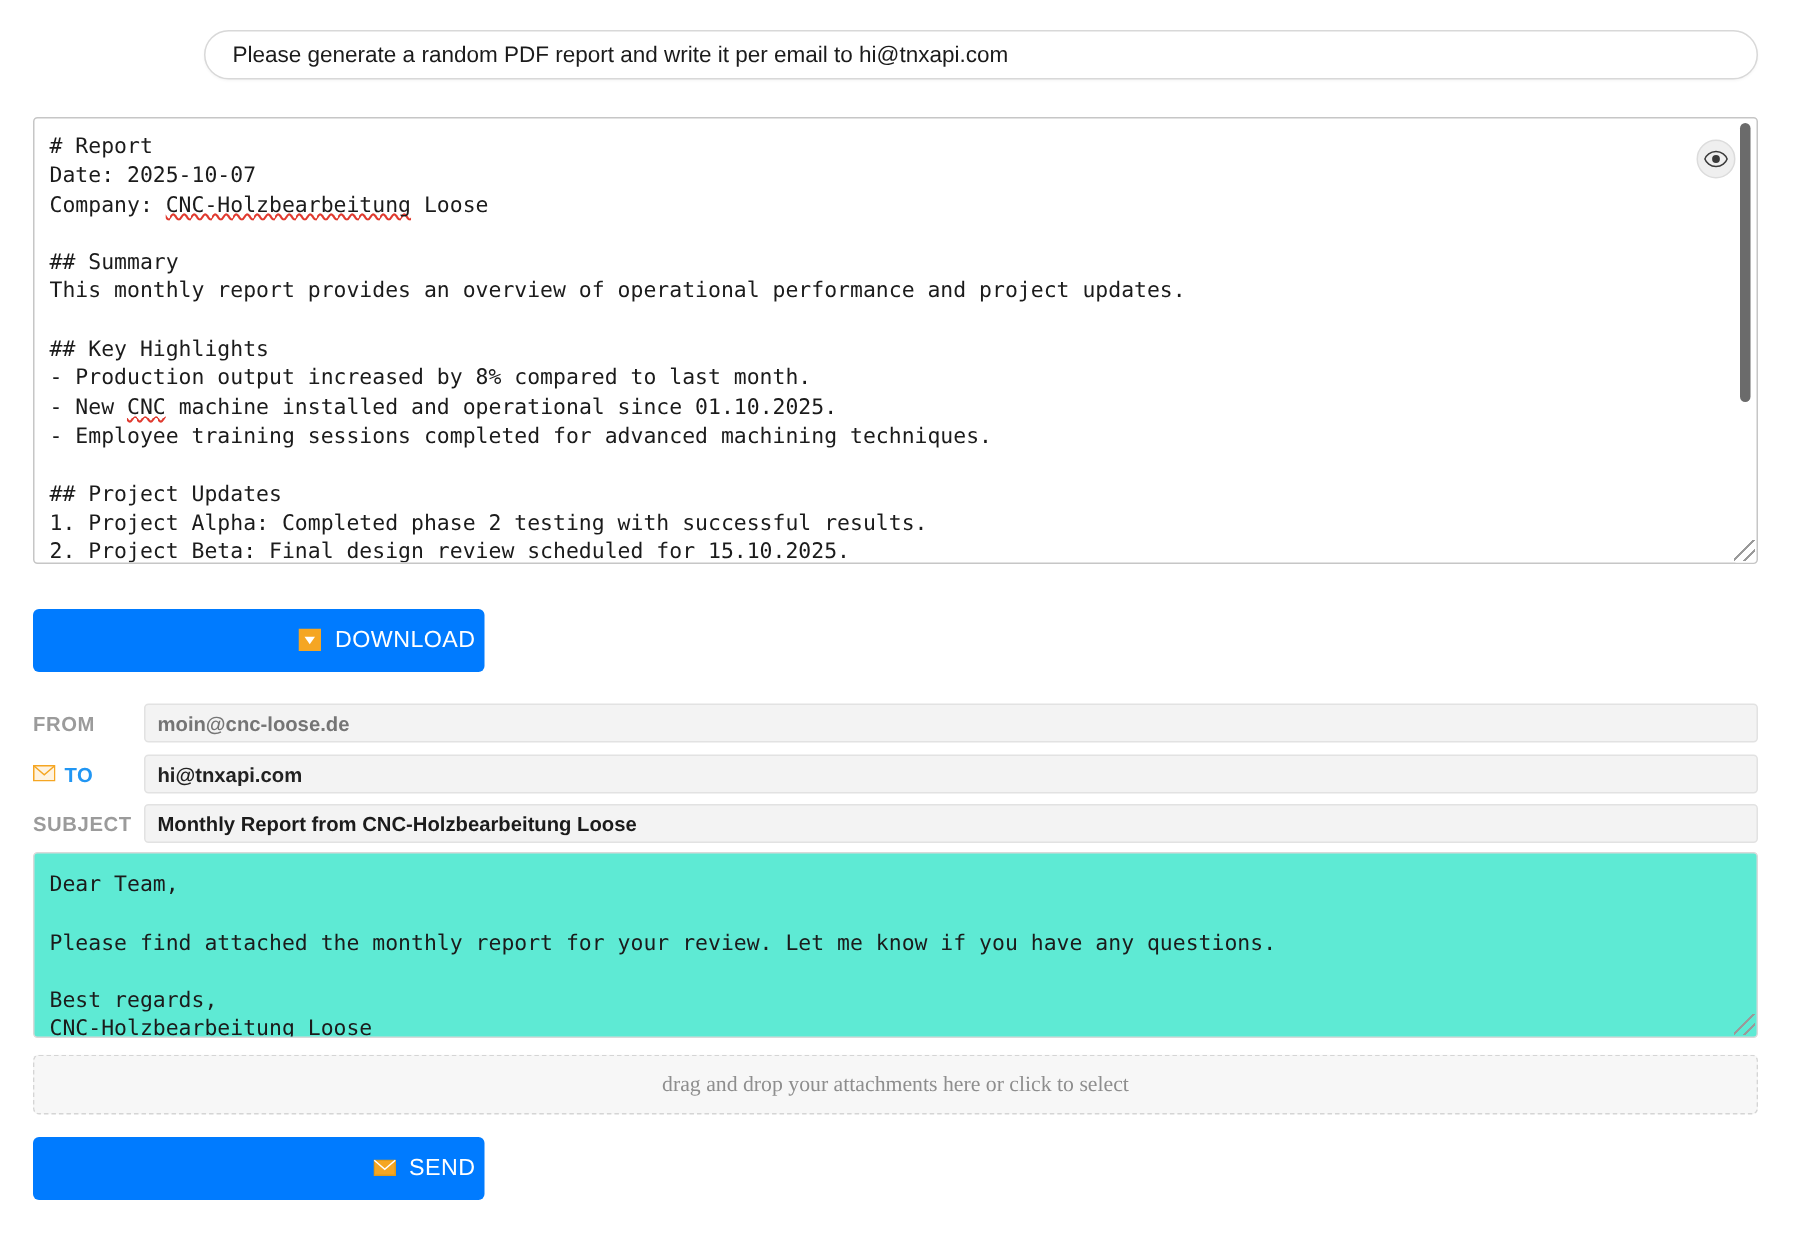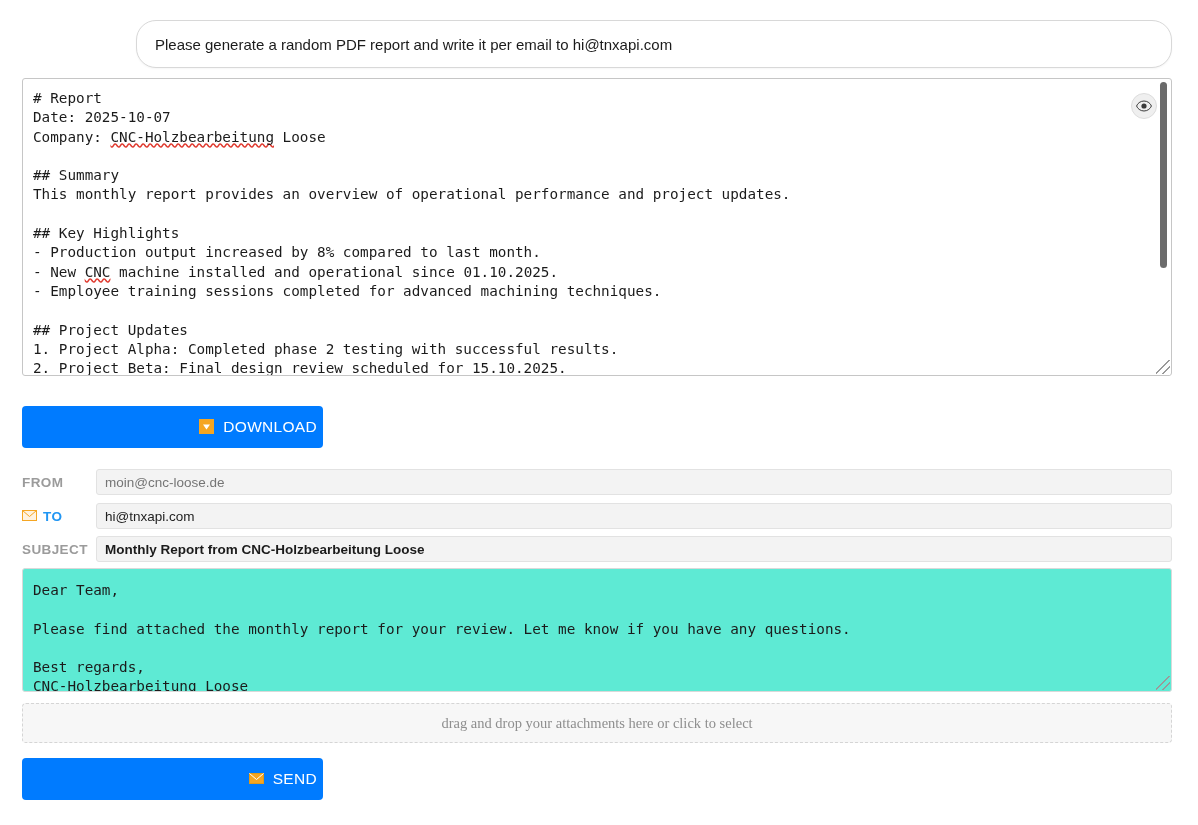--- a/index.html
+++ b/index.html
@@ -17,21 +17,21 @@
     width: 1198px;
     height: 825px;
   }
 
   
   .prompt-bar {
     position: absolute;
     left: 136px;
     top: 20px;
     width: 1036px;
-    height: 48px;
+    height: 33px;
     border: 1px solid #d8d8d8;
     border-radius: 20px;
     background: #ffffff;
     display: flex;
     align-items: center;
     padding: 0 18px;
     box-shadow: 0 1px 2px rgba(0,0,0,0.04);
   }
   .prompt-bar .txt {
     font-size: 15px;
@@ -171,21 +171,21 @@
     border-radius: 3px;
     padding: 0 8px;
     font-size: 13.5px;
     color: #222;
     display: flex;
     align-items: center;
     font-family: "Liberation Sans", sans-serif;
   }
   .field.placeholder { color: #b5b5b5; }
   .field.bold { font-weight: bold; color: #1b1b1b; }
-  input.field { outline: none; }
+  input.field { outline: none; font-weight: bold; }
 
   
   .body-box {
     position: absolute;
     left: 22px;
     top: 568px;
     width: 1150px;
     height: 124px;
     border: 1px solid #d9d9d9;
     border-radius: 3px;

